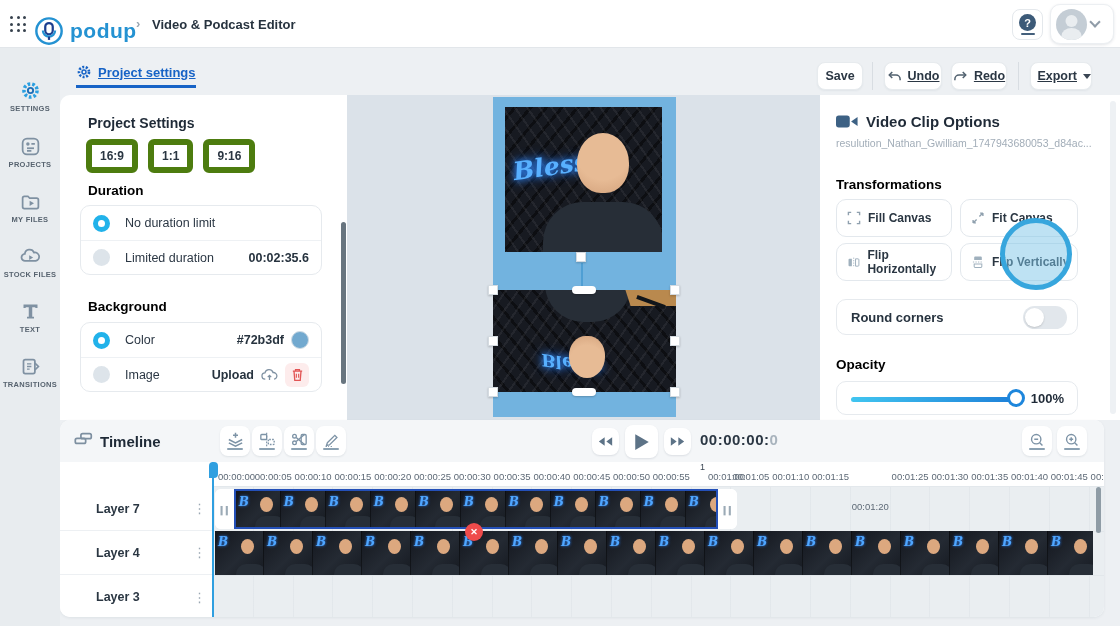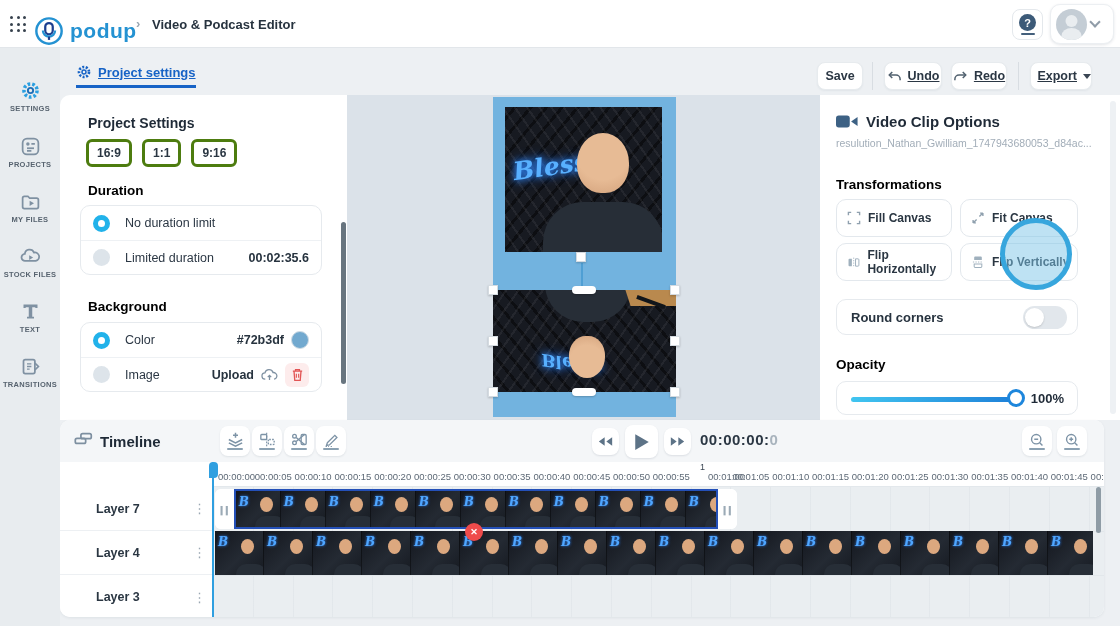--- a/index.html
+++ b/index.html
@@ -45,21 +45,21 @@
   .right-panel { position:absolute; left:820px; top:95px; width:300px; height:325px; background:#fff; }
   .lp-scroll { position:absolute; left:281px; top:127px; width:5px; height:162px; background:#68757f; border-radius:3px; }
   .rp-scroll { position:absolute; right:4px; top:6px; width:6px; height:313px; background:#eef1f4; border-radius:3px; }
 
   .h-title { font-size:14px; font-weight:bold; color:#1f2a37; }
   .h-sub { font-size:13.5px; font-weight:bold; color:#000000; }
 
   
   .ps-title { position:absolute; left:28px; top:20px; }
   .ratio-row { position:absolute; left:26px; top:44px; display:flex; gap:10px; }
-  .ratio-btn { font-size:12px; font-weight:bold; color:#2a3642; padding:4px 8px; border:3px solid #4d7c0f; border-radius:6px; background:#fff; cursor:pointer; }
+  .ratio-btn { font-size:12px; font-weight:bold; color:#2a3642; padding:4px 8px; border:6px solid #4d7c0f; border-radius:6px; background:#fff; cursor:pointer; }
   .dur-h { position:absolute; left:28px; top:88px; }
   .opt-card { position:absolute; left:20px; width:242px; border:1px solid #e6eaee; border-radius:10px; background:#fff; }
   .card-dur { top:110px; height:70px; }
   .card-bg { top:227px; height:70px; }
   .bg-h { position:absolute; left:28px; top:204px; }
   .opt-row { height:34px; display:flex; align-items:center; padding:0 12px; gap:15px; position:relative; cursor:pointer; }
   .opt-row + .opt-row { border-top:1px solid #eef1f4; }
   .radio { width:17px; height:17px; border-radius:50%; flex:0 0 17px; }
   .radio.on { background:#fff; border:5px solid #21b2ea; }
   .radio.off { background:#dde4ea; }
@@ -504,21 +504,21 @@
         <span class="ruler-label" style="left: 240.8px;">00:00:30</span>
         <span class="ruler-label" style="left: 280.6px;">00:00:35</span>
         <span class="ruler-label" style="left: 320.4px;">00:00:40</span>
         <span class="ruler-label" style="left: 360.2px;">00:00:45</span>
         <span class="ruler-label" style="left: 400px;">00:00:50</span>
         <span class="ruler-label" style="left: 439.8px;">00:00:55</span>
         <span class="ruler-label" style="left: 495px;">00:01:00</span>
         <span class="ruler-label" style="left: 519.4px;">00:01:05</span>
         <span class="ruler-label" style="left: 559.2px;">00:01:10</span>
         <span class="ruler-label" style="left: 599px;">00:01:15</span>
-        <span class="ruler-label" style="left: 638.8px;">00:01:20</span>
+        <span class="ruler-label" style="left: 638.8px; margin-top: 30px;">00:01:20</span>
         <span class="ruler-label" style="left: 678.6px;">00:01:25</span>
         <span class="ruler-label" style="left: 718.4px;">00:01:30</span>
         <span class="ruler-label" style="left: 758.2px;">00:01:35</span>
         <span class="ruler-label" style="left: 798px;">00:01:40</span>
         <span class="ruler-label" style="left: 837.8px;">00:01:45</span>
         <span class="ruler-label" style="left: 877.6px;">00:0</span>
       </div>
     <span class="minute-mark" style="left:640px; position:absolute; top:0;">1</span>
   </div>
 

